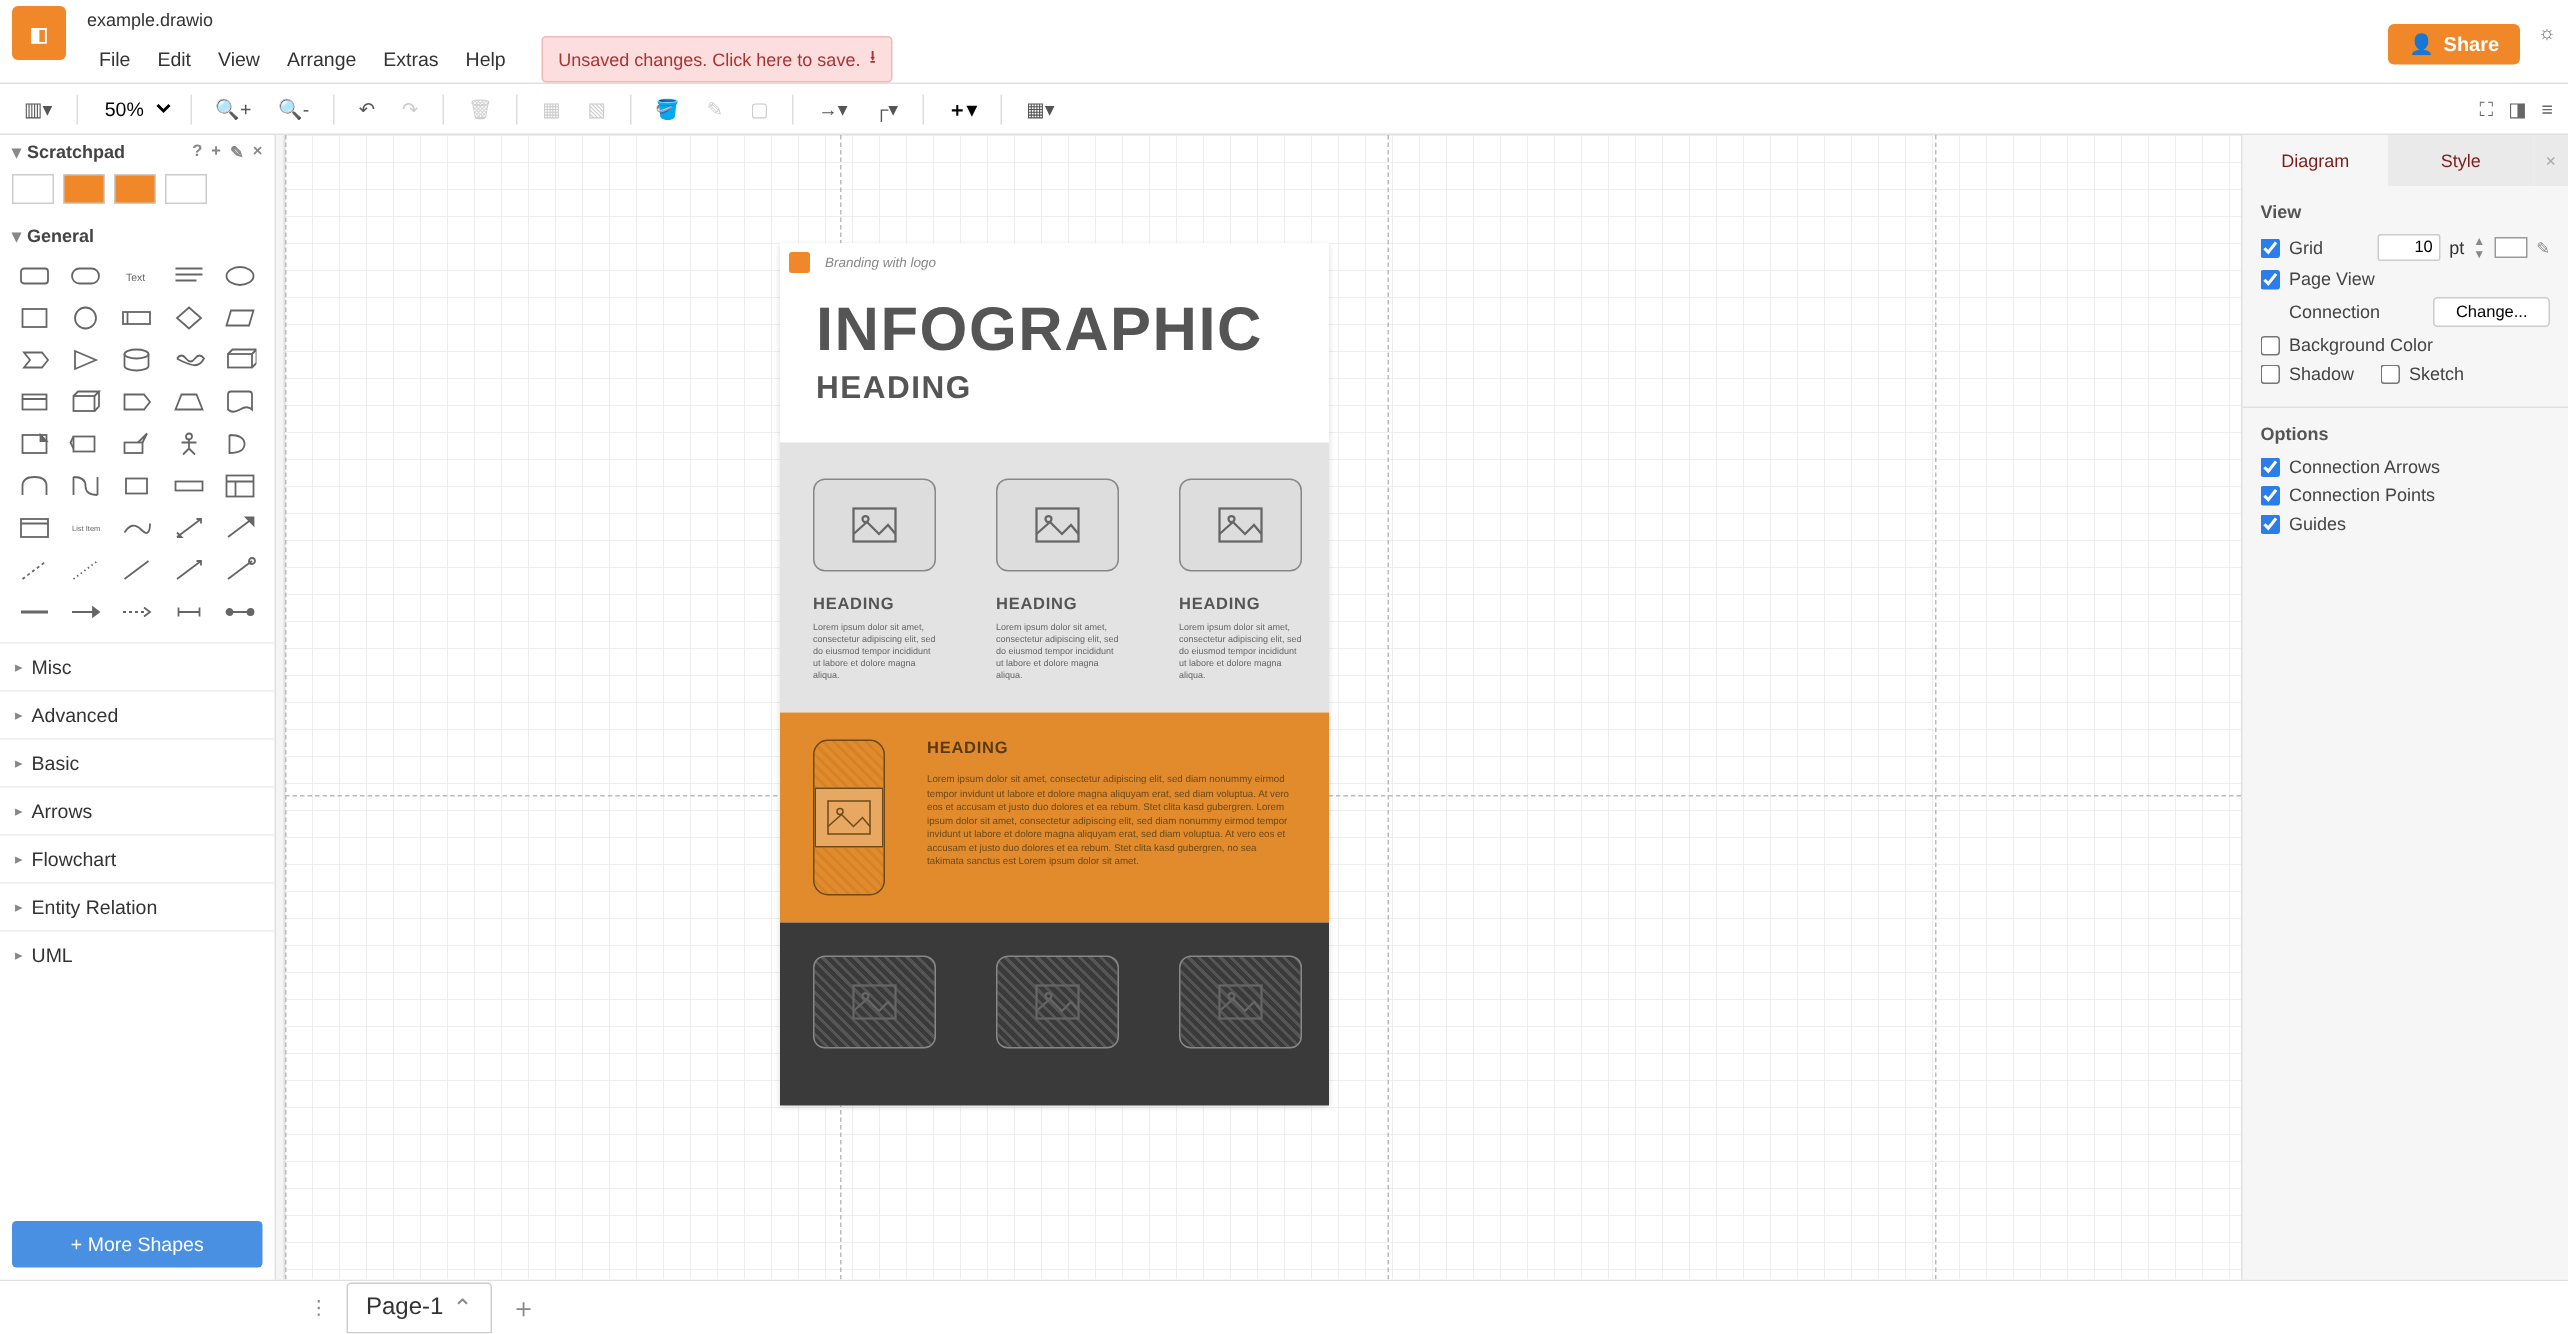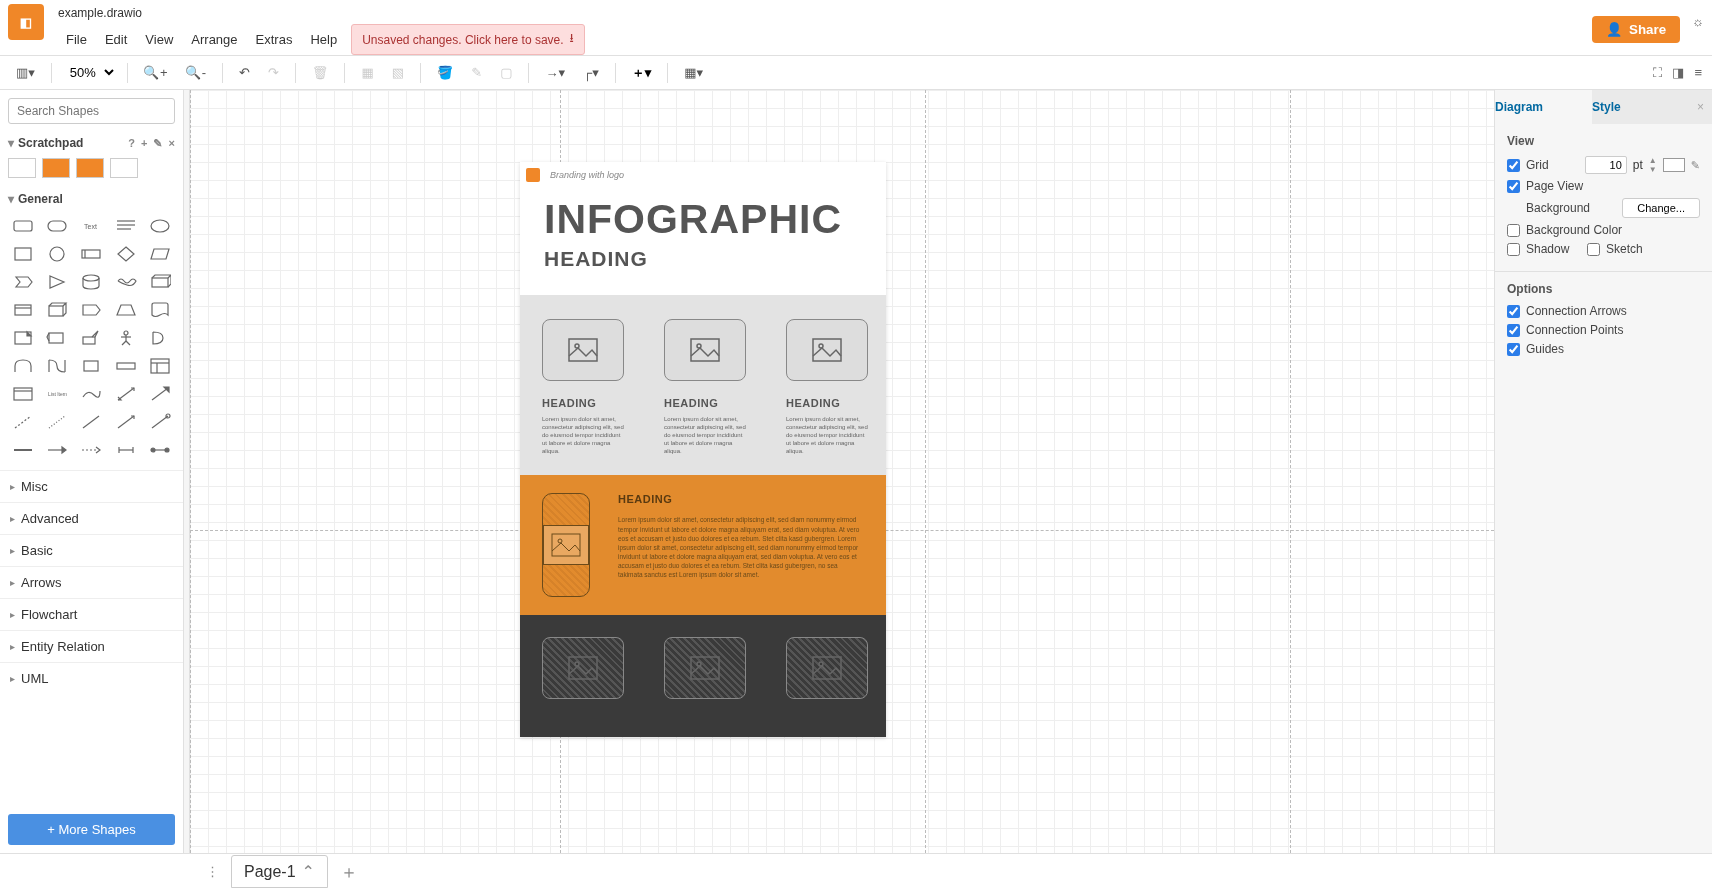--- a/index.html
+++ b/index.html
@@ -4,21 +4,21 @@
 <style>
 * { box-sizing: border-box; margin: 0; padding: 0; font-family: -apple-system, BlinkMacSystemFont, "Segoe UI", Helvetica, Arial, sans-serif; }
 html, body { width: 100%; height: 100%; background: #fff; overflow: hidden; font-size: 13px; color: #333; }
 
 .topbar { display: flex; align-items: flex-start; height: 56px; border-bottom: 1px solid #e0e0e0; padding: 4px 8px 0 8px; }
 .logo { width: 36px; height: 36px; background: #f08728; border-radius: 4px; margin-right: 14px; display:flex; align-items:center; justify-content:center; color:#fff; font-weight:bold; }
 .title-area { flex: 1; }
 .doc-title { font-size: 12px; font-weight: 500; color: #333; padding: 2px 0 4px 0; }
 .menu-row { display: flex; align-items: center; gap: 2px; }
 .menu-item { padding: 4px 8px; cursor: default; color:#333; }
-.unsaved { margin-left: 4px; background: #fddede; border: 1px solid #f2b8b8; color: #a33; padding: 4px 10px; border-radius: 3px; font-size: 12px; display:flex; align-items:center; gap:6px; }
+.unsaved { margin-left: 14px; background: #fddede; border: 1px solid #f2b8b8; color: #a33; padding: 4px 10px; border-radius: 3px; font-size: 12px; display:flex; align-items:center; gap:6px; }
 .share-btn { background: #f08728; color: #fff; border: none; padding: 6px 14px; border-radius: 4px; font-weight: 600; display:flex; align-items:center; gap:6px; margin-top:12px;}
 .sun-icon { margin-left: 12px; margin-top:10px; color:#666; }
 
 .toolbar { height: 34px; border-bottom: 1px solid #e0e0e0; display: flex; align-items: center; padding: 0 10px; gap: 6px; color:#555; }
 .tb-div { width:1px; height:20px; background:#ddd; margin:0 4px; }
 .tb-btn { padding:4px 6px; display:flex; align-items:center; color:#555; }
 .tb-btn.disabled { color:#ccc; }
 .zoom-select { border:none; font-size:13px; padding:2px 4px; background:transparent; }
 
 .main { display: flex; height: calc(100% - 56px - 34px - 36px); }
@@ -67,21 +67,21 @@
 .big-img { width:108px; height:104px; border:1px solid #6b4a1a; border-radius:10px; background:repeating-linear-gradient(45deg,#d68229,#d68229 2px,#e28b2d 2px,#e28b2d 5px),repeating-linear-gradient(-45deg,#d68229,#d68229 2px,transparent 2px,transparent 5px); display:flex; align-items:center; justify-content:center; }
 .big-img .inner { width:46px; height:40px; border:1px solid #6b4a1a; background:#e9a861; display:flex; align-items:center; justify-content:center; }
 .orange-text h4 { font-size:11px; font-weight:600; color:#5a3a10; letter-spacing:0.5px; margin-bottom:10px; }
 .orange-text p { font-size:6.5px; line-height:1.4; color:#6b4a1a; }
 
 .dark-row { background:#3a3a3a; padding:22px 22px; display:flex; gap:40px; }
 .dark-row .img-ph { background:repeating-linear-gradient(45deg,#555,#555 2px,#3a3a3a 2px,#3a3a3a 5px),repeating-linear-gradient(-45deg,#555,#555 2px,transparent 2px,transparent 5px); border-color:#888; }
 
 .right-panel { width:218px; border-left:1px solid #e0e0e0; background:#f6f6f6; overflow:auto; font-size:12px; }
 .tabs { display:flex; }
-.tab { flex:1; padding:10px 0; background:#eaeaea; font-weight:700; color:#0369a1; }
+.tab { flex:1; text-align:center; padding:10px 0; background:#eaeaea; font-weight:400; color:#7f1d1d; }
 .tab.active { background:#f6f6f6; }
 .close-style { padding:10px 8px; color:#aaa; background:#eaeaea; }
 .panel-section { padding:10px 12px; }
 .panel-hdr { font-weight:700; color:#555; margin-bottom:8px; font-size:12px; }
 .row { display:flex; align-items:center; gap:6px; margin:5px 0; }
 .row label { flex:1; color:#444; }
 .chk { width:13px; height:13px; accent-color:#2b7de9; }
 .num-input { width:42px; text-align:right; padding:2px 4px; border:1px solid #ccc; border-radius:2px; font-size:11px; }
 .color-swatch { width:22px; height:14px; border:1px solid #999; background:#fff; }
 .pencil { color:#888; font-size:11px; }
@@ -153,23 +153,20 @@
   <div class="right-toolbar-icons">
     <span>⛶</span>
     <span>◨</span>
     <span>≡</span>
   </div>
 </div>
 
 <div class="main">
 
   <div class="left-panel">
-    <div class="search-wrap">
-      <input class="search-input" placeholder="Search Shapes" style="">
-    </div>
     <div class="section-hdr">
       <span style="color:#888;margin-right:4px;">▾</span>
       <span>Scratchpad</span>
       <span class="sp"></span>
       <span class="mini-icons">
         <span>?</span>
         <span>+</span>
         <span>✎</span>
         <span>×</span>
       </span>
@@ -570,21 +567,21 @@
         <span style="font-size:8px;color:#888;">▲<br>▼</span>
         <div class="color-swatch"></div>
         <span class="pencil">✎</span>
       </div>
       <div class="row">
         <input type="checkbox" class="chk" checked="" style="">
         <label>Page View</label>
       </div>
       <div class="row">
         <span style="width:13px;"></span>
-        <label>Background</label>
+        <label>Connection</label>
         <button class="small-btn">Change...</button>
       </div>
       <div class="row">
         <input type="checkbox" class="chk" style="">
         <label>Background Color</label>
       </div>
       <div class="row">
         <input type="checkbox" class="chk" style="">
         <label style="flex:0 0 55px;">Shadow</label>
         <input type="checkbox" class="chk" style="">

